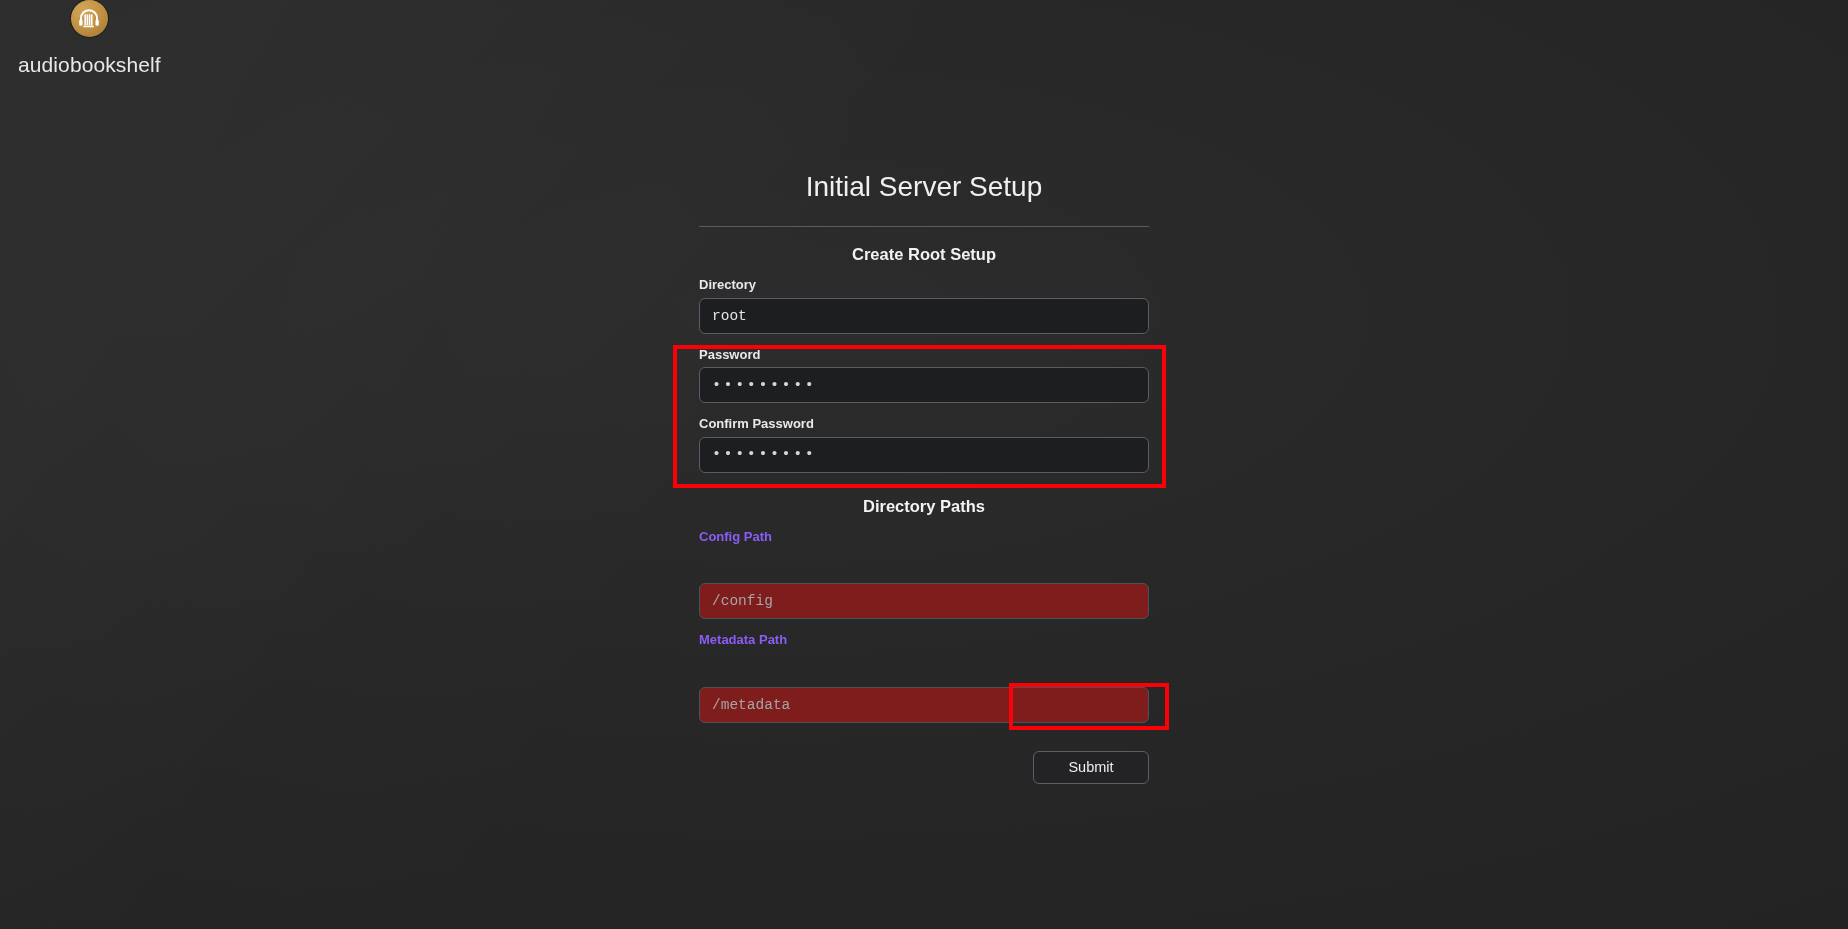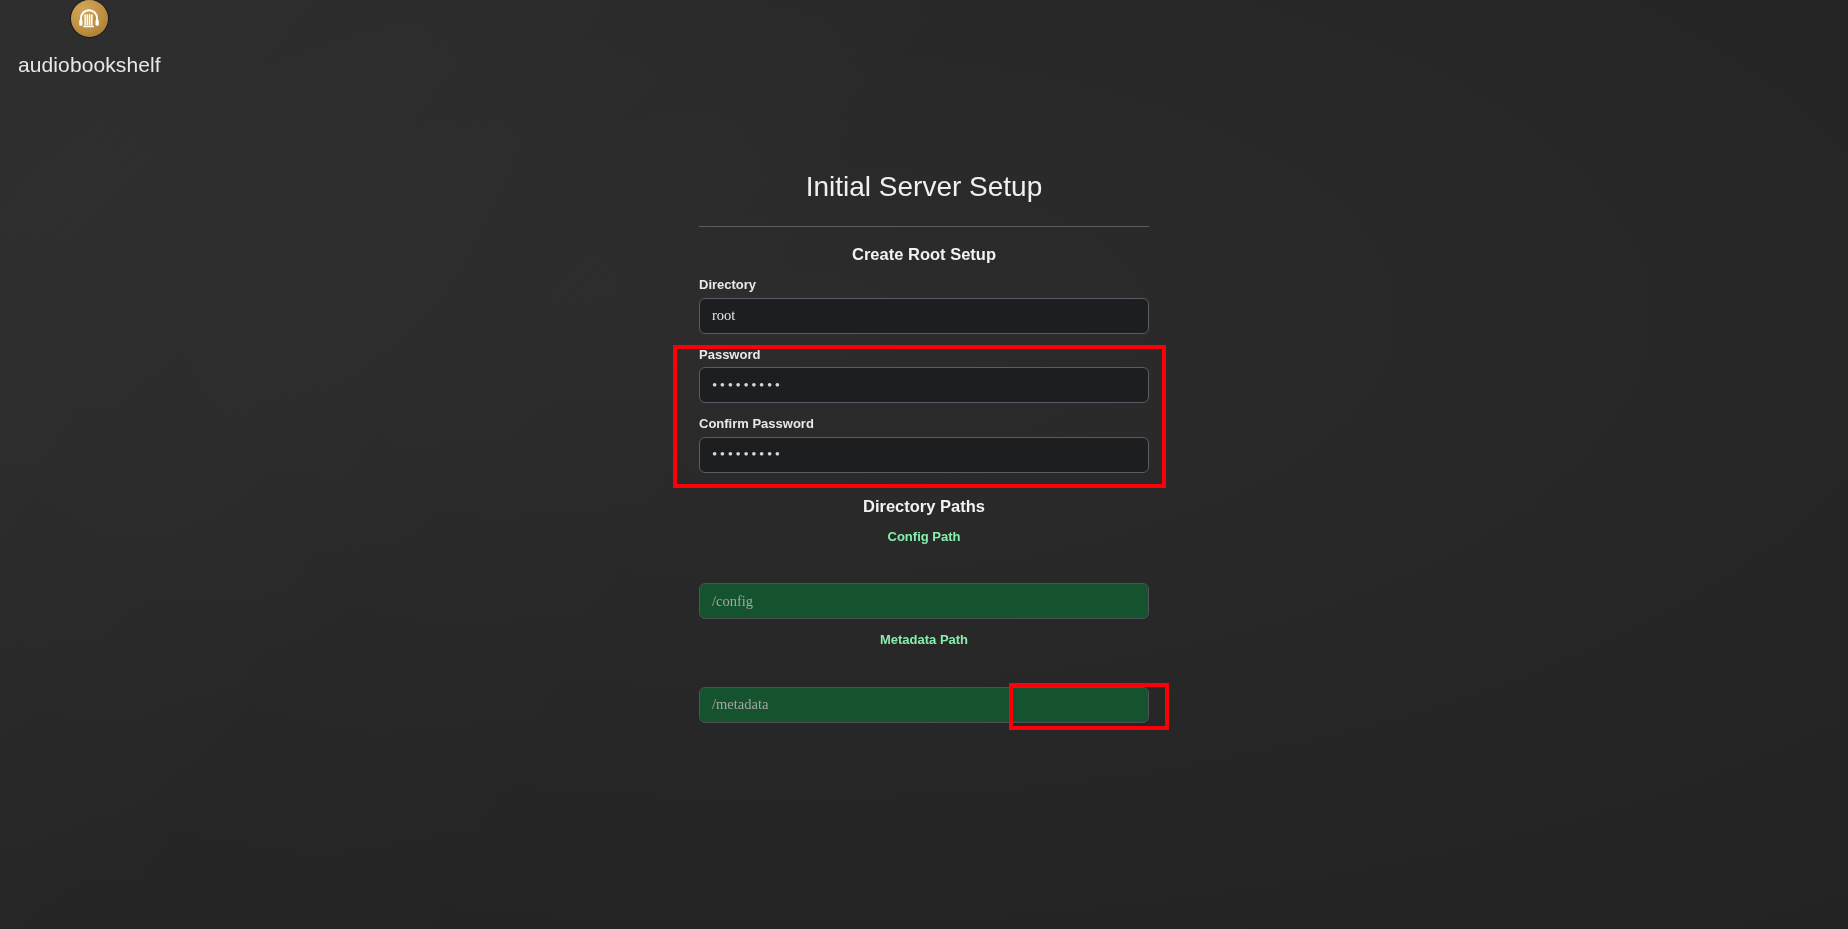--- a/index.html
+++ b/index.html
@@ -90,39 +90,39 @@
   .field { margin-bottom: 13px; }
 
   .field-label {
     font-size: 13px;
     font-weight: 700;
     color: #e9e9e9;
     margin-bottom: 5px;
     display: block;
     line-height: 1.2;
   }
-  .field-label.is-disabled { color: #86efac; text-align: center; }
+  .field-label.is-disabled { color: #8b5cf6; }
 
   .text-input {
     width: 450px;
     height: 36px;
     border-radius: 6px;
     border: 1px solid #585d66;
     background: #1d1e20;
     color: #e6e6e6;
-    font-family: Liberation Serif, serif;
+    font-family: Liberation Mono, monospace;
     font-size: 14.5px;
     padding: 0 12px;
     outline: none;
     display: block;
   }
   .text-input::placeholder { color: #9b9b9b; }
 
   .text-input.is-disabled {
-    background: #14532d;
+    background: #7f1d1d;
     border-color: #4e5258;
     color: #a6a6a6;
     margin-top: 39px;
   }
 
   .pw-input {
     letter-spacing: 2.6px;
     font-size: 15px;
     color: #cfd6de;
   }
@@ -220,17 +220,20 @@
   <div class="field">
     <label class="field-label is-disabled">Config Path</label>
     <input class="text-input is-disabled" type="text" disabled="" value="/config" style="">
   </div>
 
   <div class="field">
     <label class="field-label is-disabled">Metadata Path</label>
     <input class="text-input is-disabled" type="text" disabled="" value="/metadata" style="">
   </div>
 
+  <div class="submit-row">
+    <button class="submit-button">Submit</button>
+  </div>
 
 </div>
 
 <div class="annotation-box" id="annotation-passwords"></div>
 <div class="annotation-box" id="annotation-submit"></div>
 
 </body></html>

